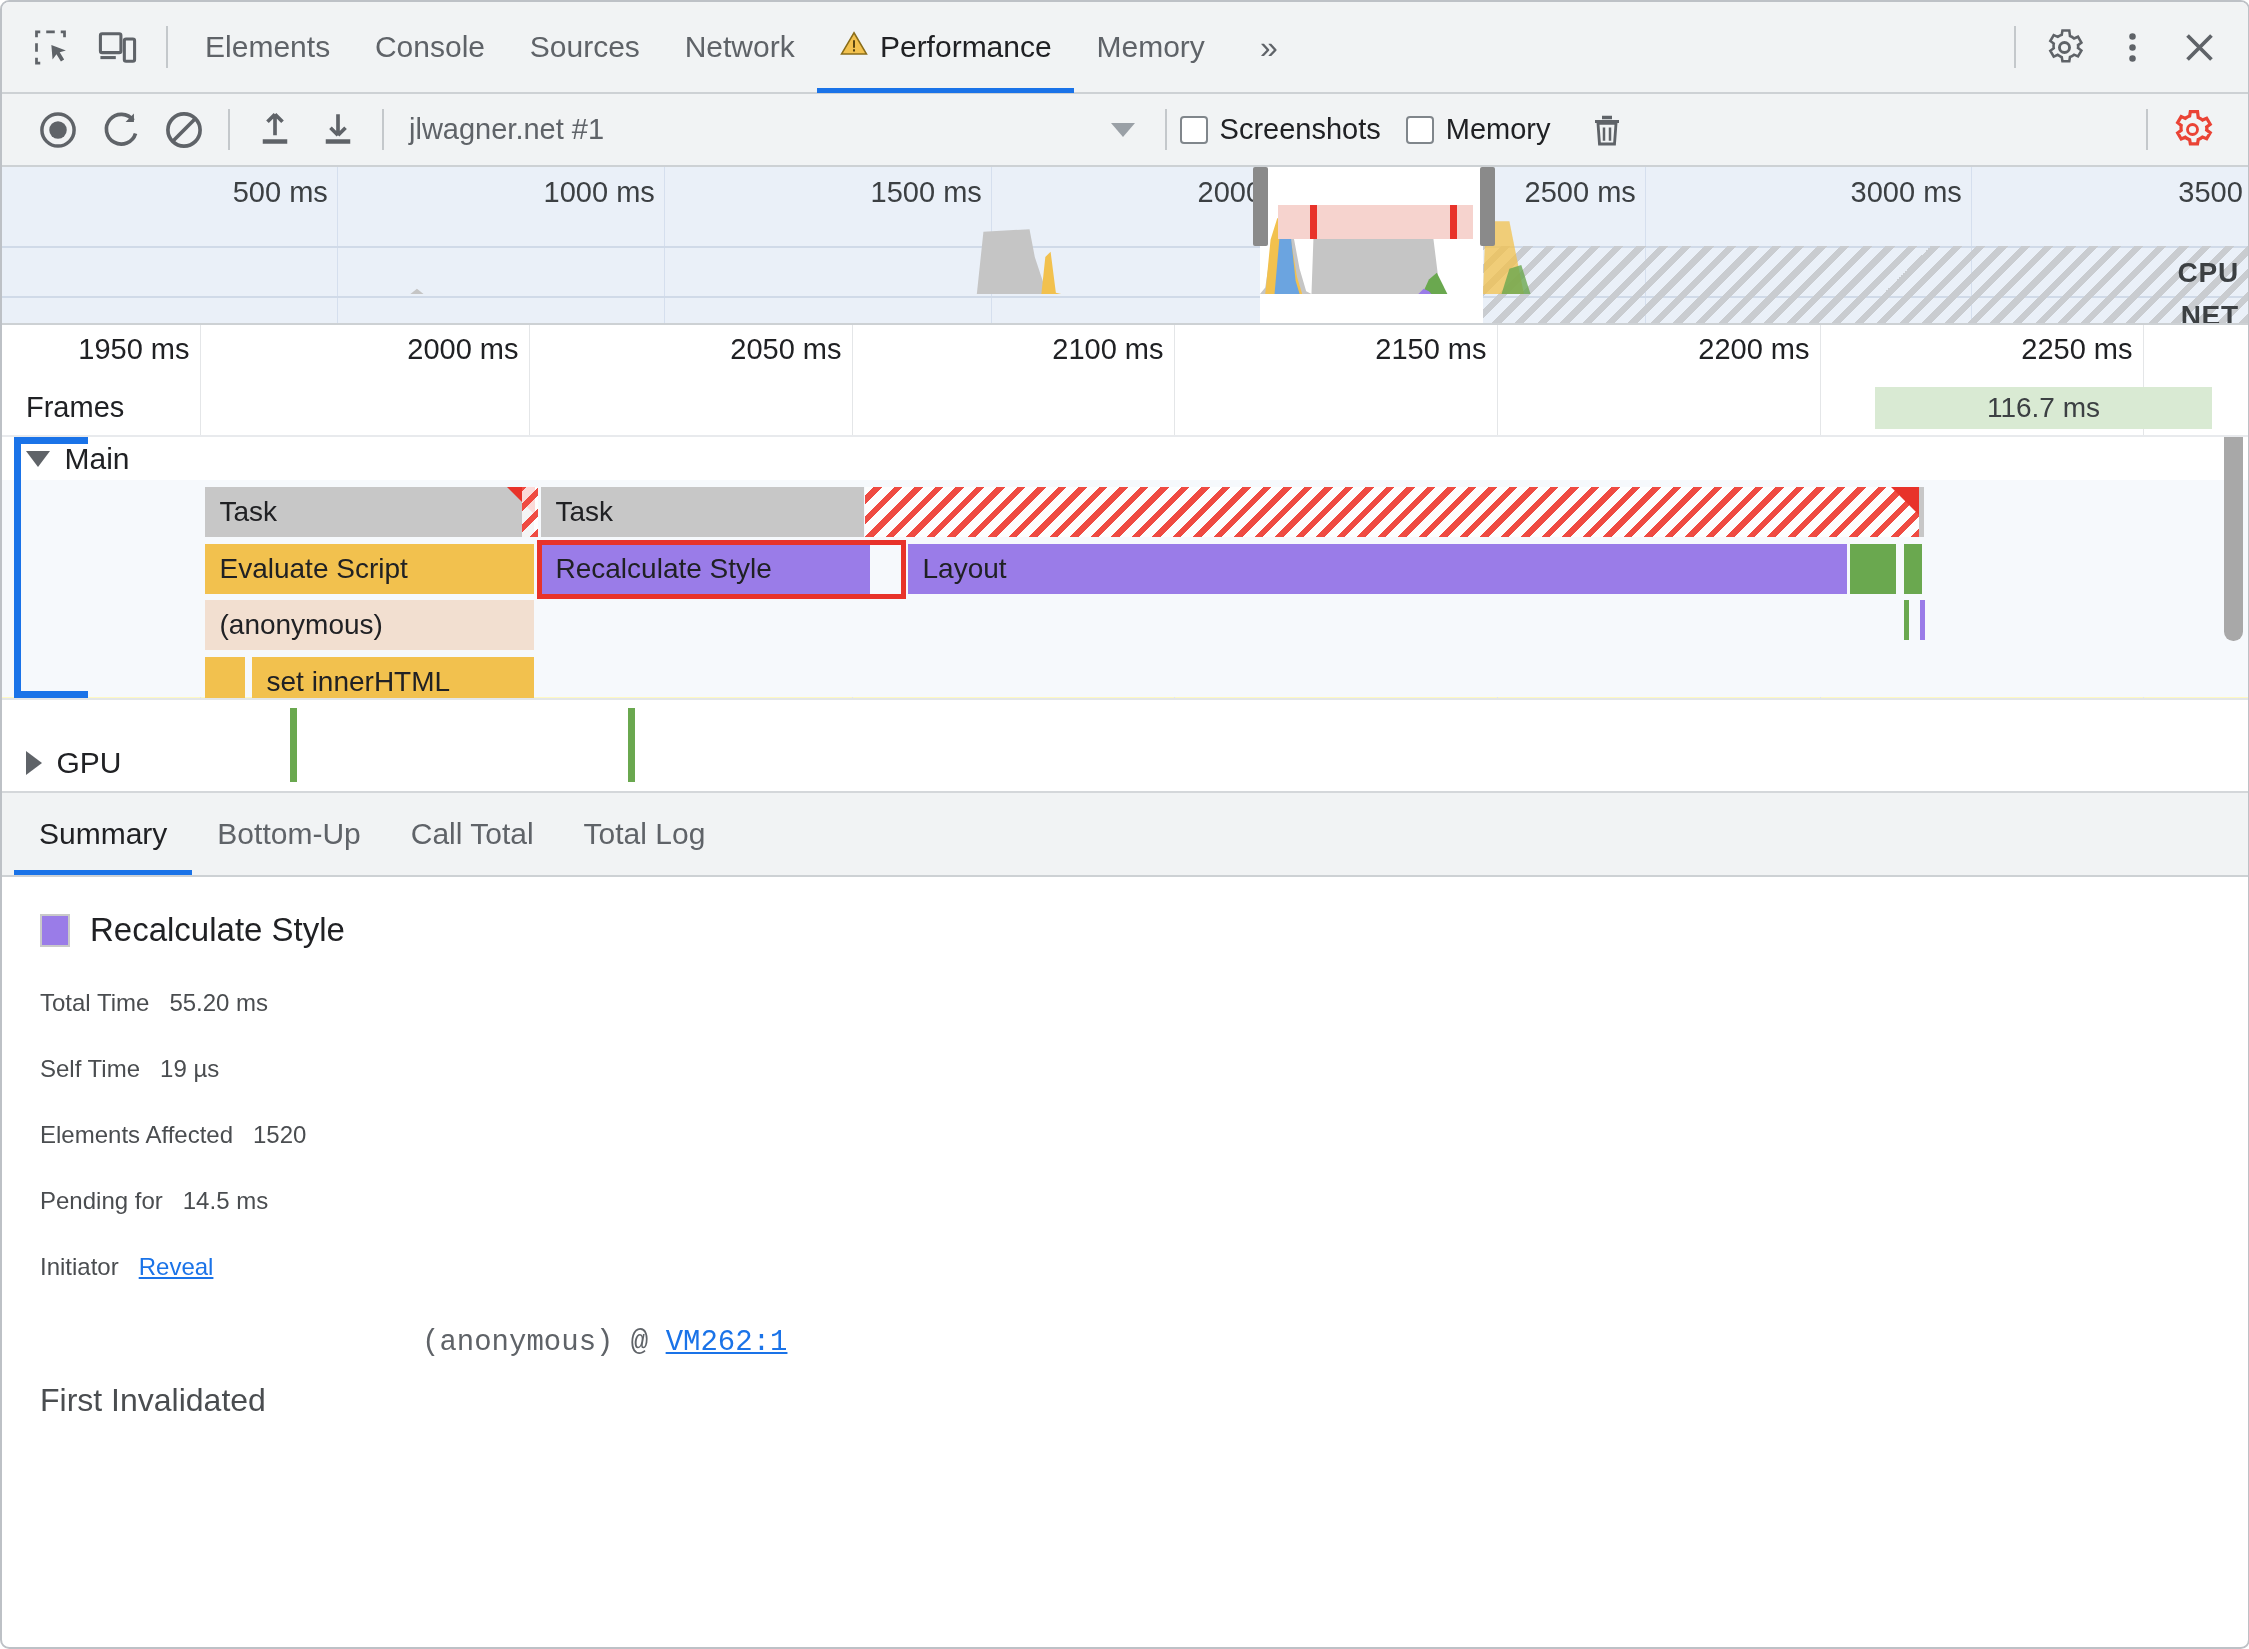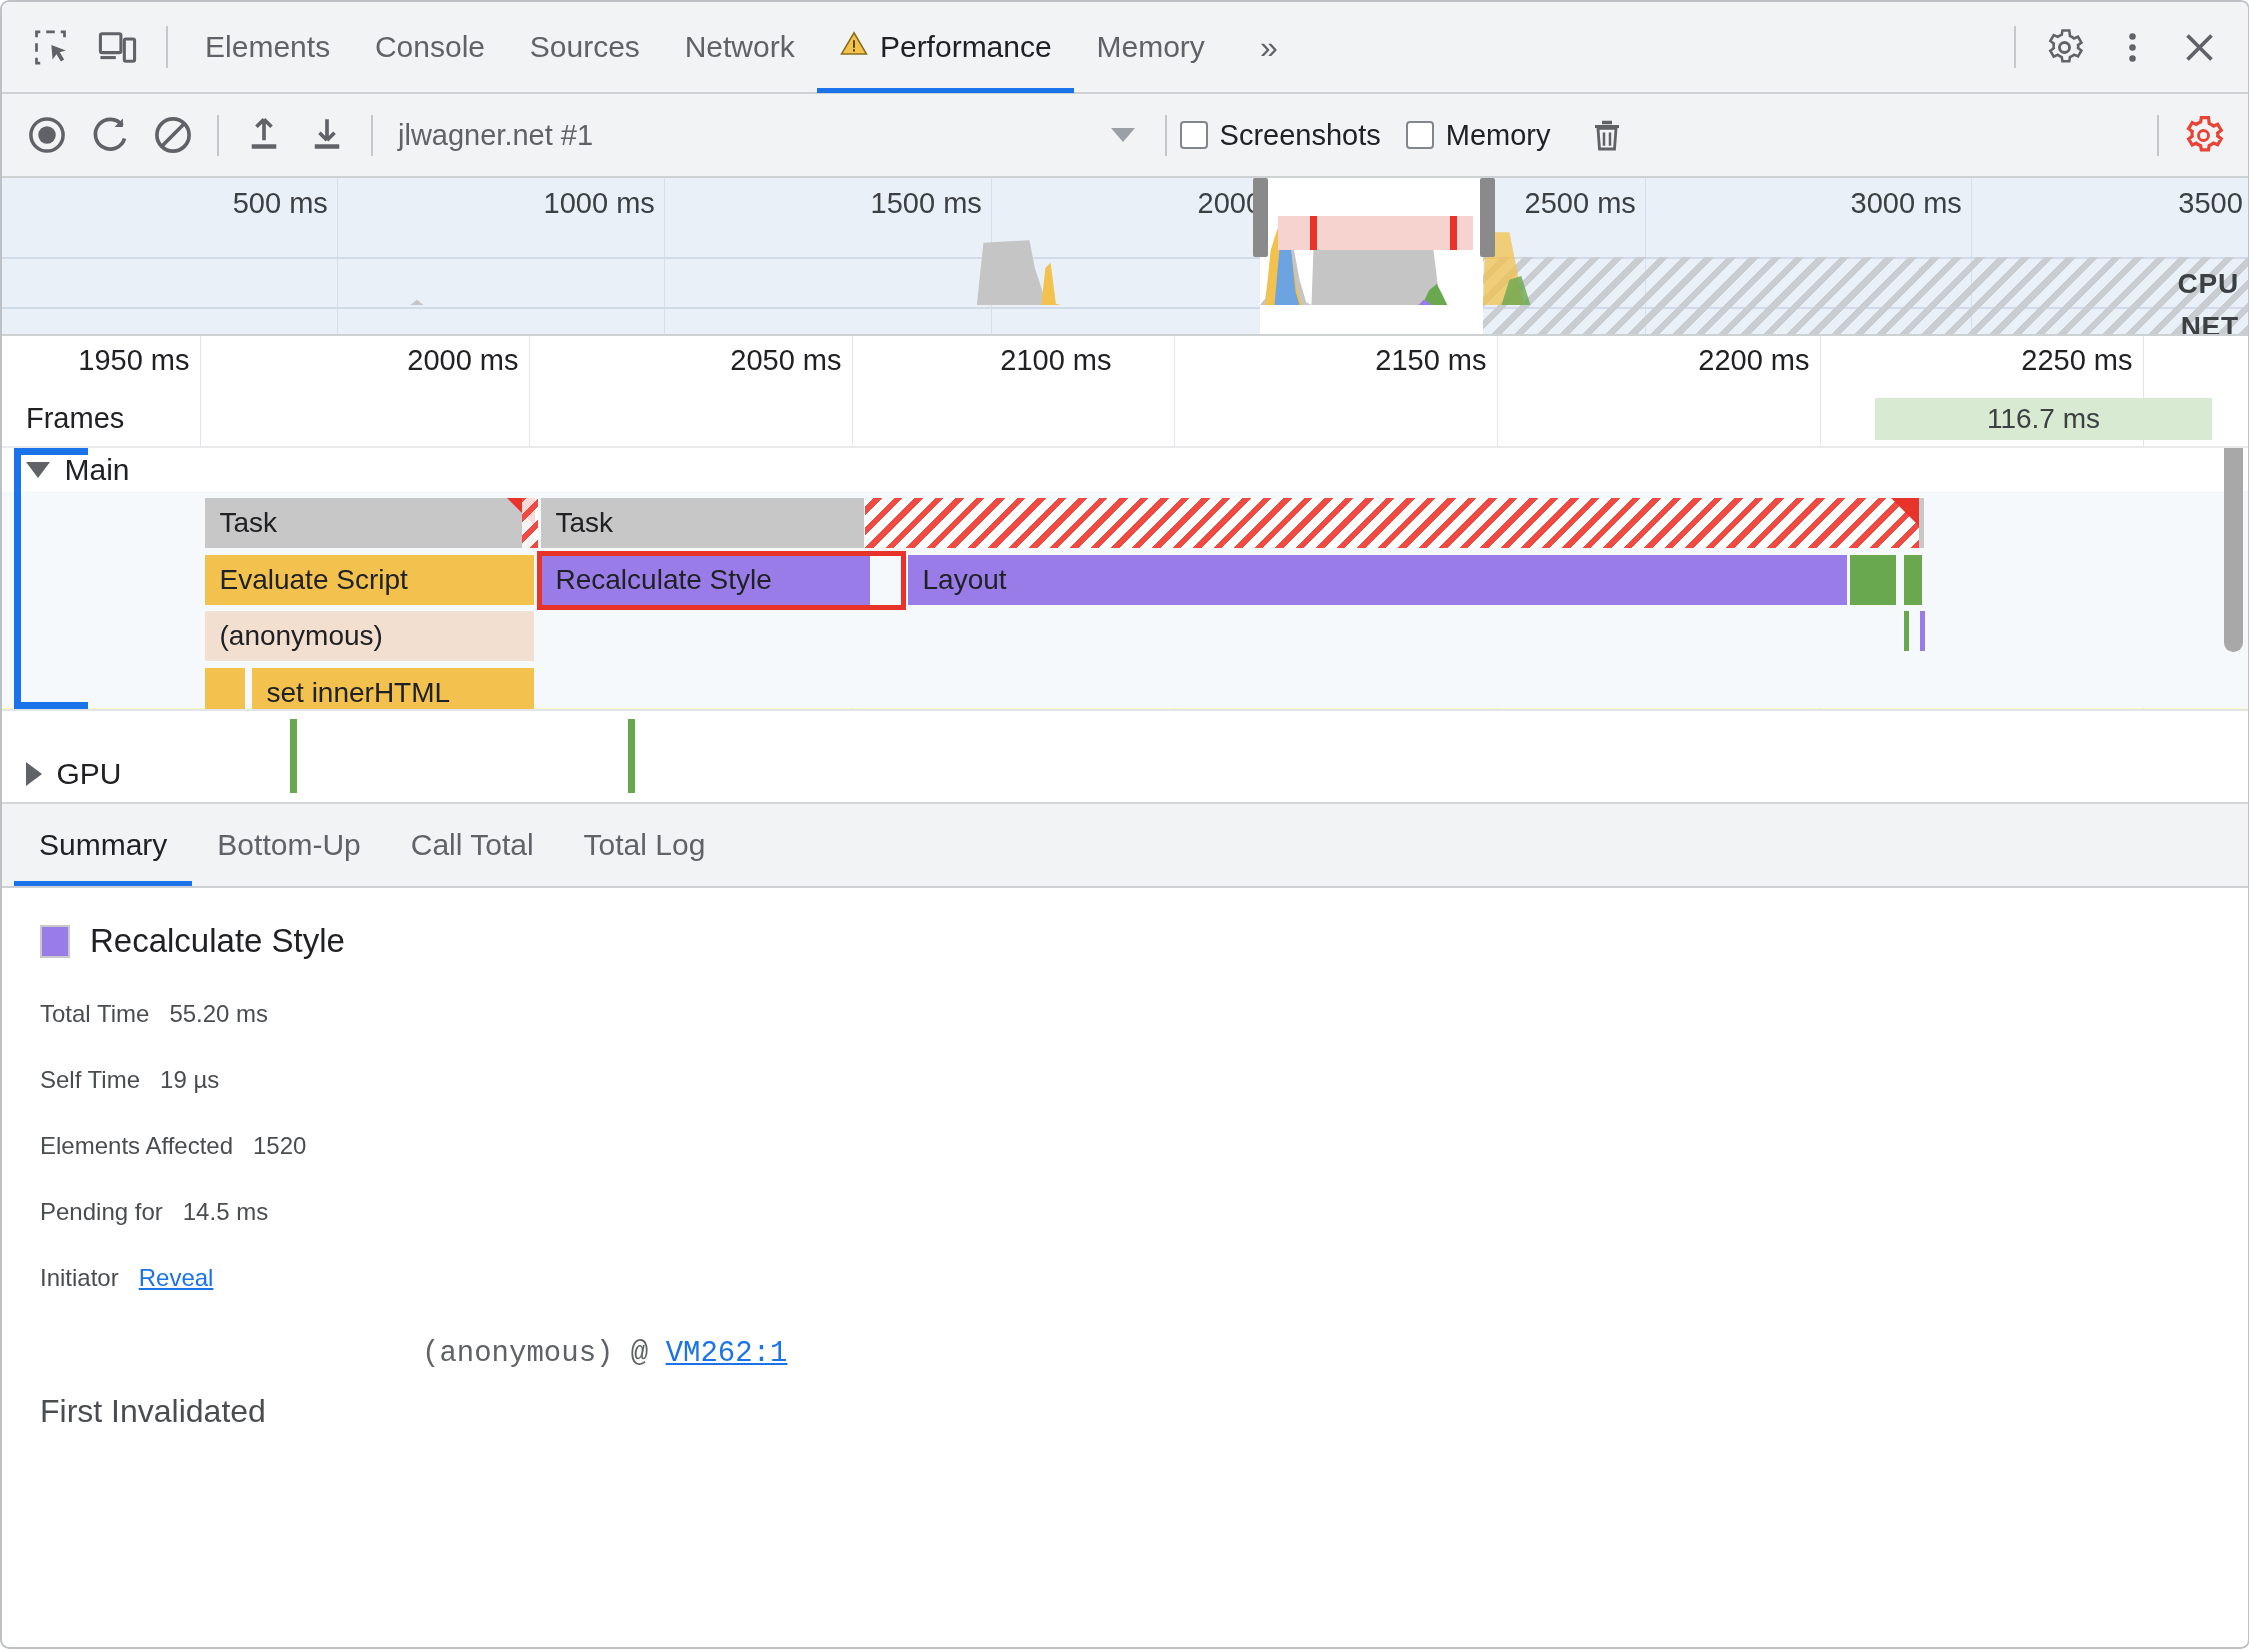--- a/index.html
+++ b/index.html
@@ -50,25 +50,25 @@
     height: 4.6px; background: #1a73e8;
   }
   .tab .warn { flex: 0 0 auto; }
   .tb-right {
     margin-left: auto; display: flex; align-items: center;
   }
   .chev { font-size: 32px; color: #5f6368; padding: 0 10.5px; letter-spacing: -4px;}
 
   
   .toolbar {
-    height: 84px;
+    height: 73px;
     background: #f1f3f4;
     border-bottom: 2px solid #cdd1d4;
     display: flex; align-items: center;
-    padding: 0 13px;
+    padding: 0 24px;
   }
   .tool-btn {
     width: 55px; height: 55px;
     display: flex; align-items: center; justify-content: center;
     margin: 0 4px;
   }
   .tool-sep { width: 2px; height: 41px; background: #c4c8cb; margin: 0 13px; }
   .session {
     font-size: 29px; color: #5f6368; padding: 0 12px; white-space: nowrap;
   }
@@ -468,21 +468,21 @@
     <div class="fc-line" style="left:198px"></div>
     <div class="fc-line" style="left:527px"></div>
     <div class="fc-line" style="left:850px"></div>
     <div class="fc-line" style="left:1172px"></div>
     <div class="fc-line" style="left:1495px"></div>
     <div class="fc-line" style="left:1818px"></div>
     <div class="fc-line" style="left:2141px"></div>
     <div class="fc-tick" style="left:198px">1950 ms</div>
     <div class="fc-tick" style="left:527px">2000 ms</div>
     <div class="fc-tick" style="left:850px">2050 ms</div>
-    <div class="fc-tick" style="left:1120px">2100 ms</div>
+    <div class="fc-tick" style="left:1172px">2100 ms</div>
     <div class="fc-tick" style="left:1495px">2150 ms</div>
     <div class="fc-tick" style="left:1818px">2200 ms</div>
     <div class="fc-tick" style="left:2141px">2250 ms</div>
   </div>
 
   <div class="frames">
     <div class="fc-line" style="left:198px"></div>
     <div class="fc-line" style="left:527px"></div>
     <div class="fc-line" style="left:850px"></div>
     <div class="fc-line" style="left:1172px"></div>

